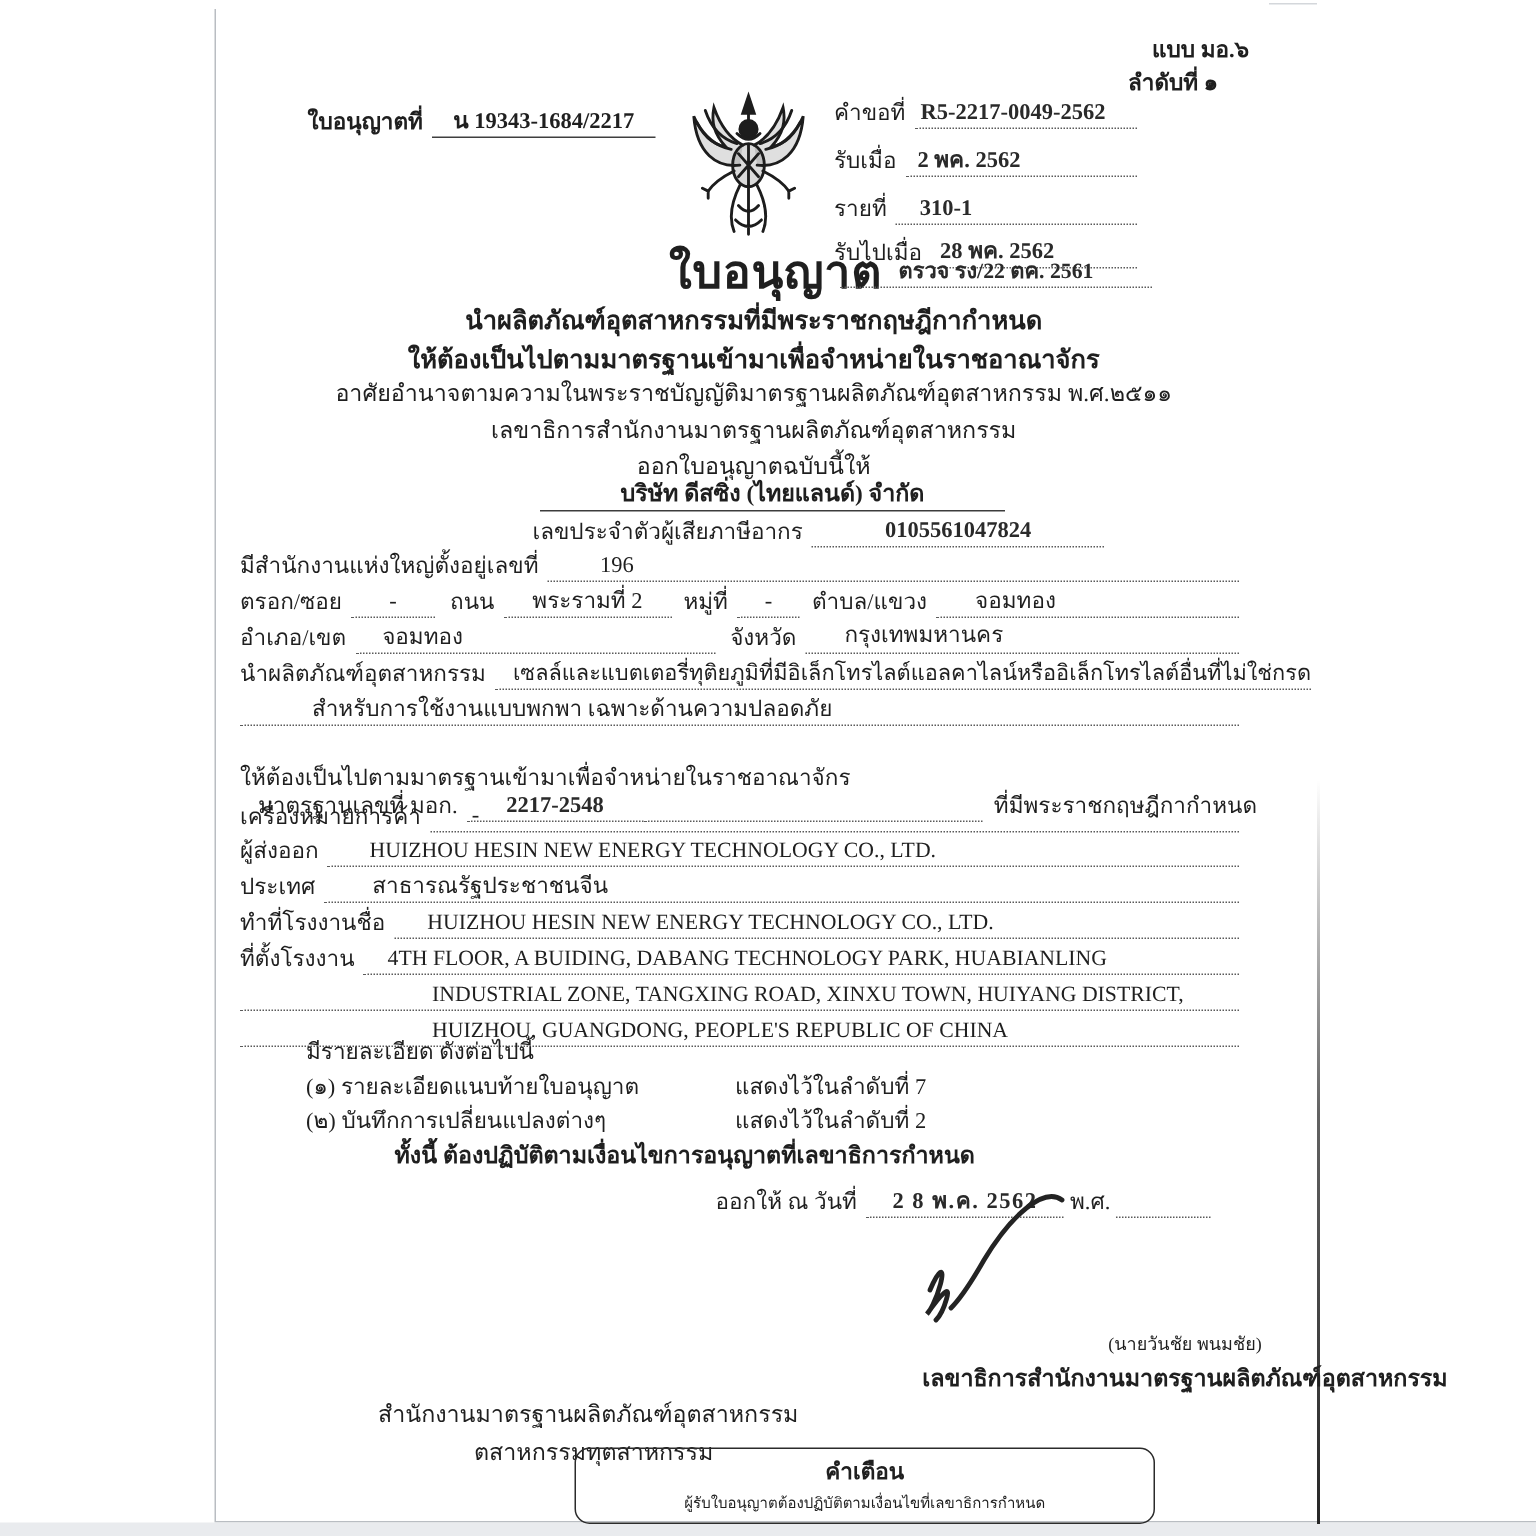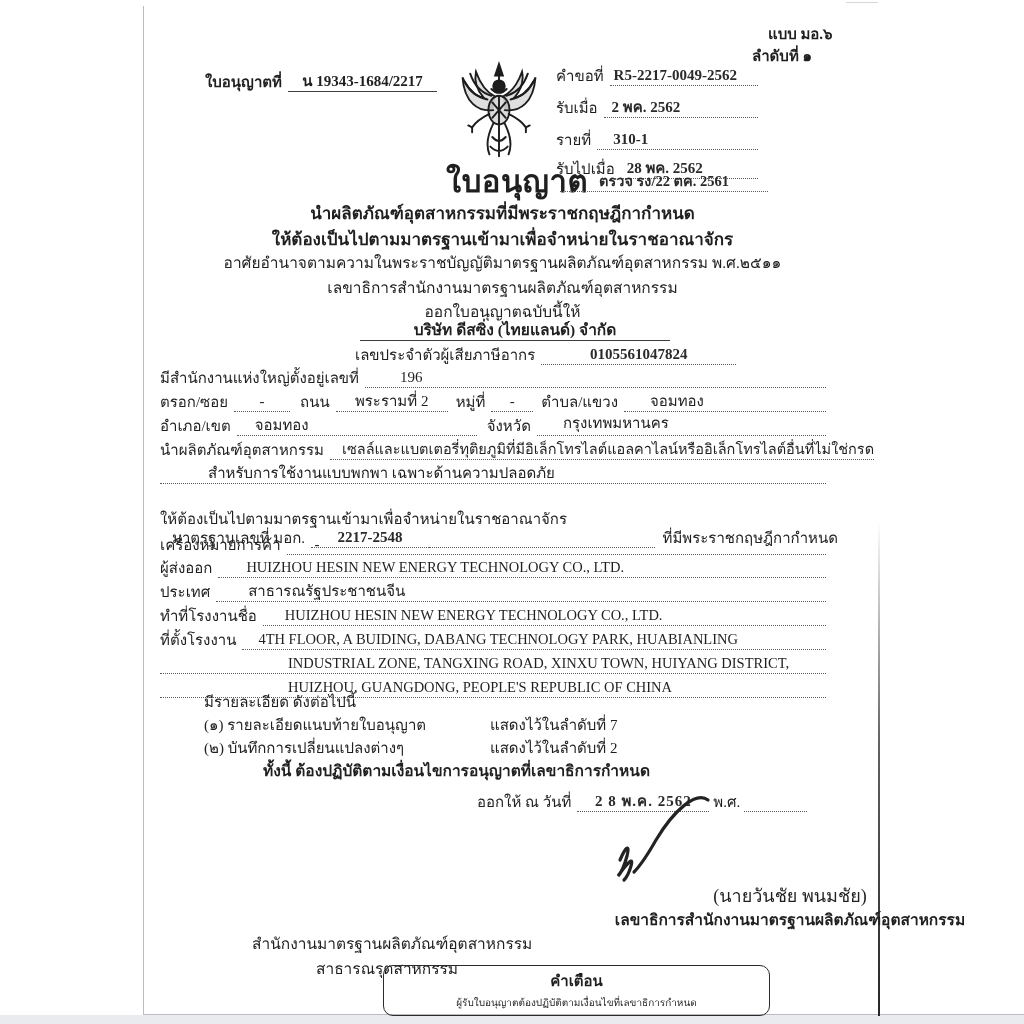--- a/index.html
+++ b/index.html
@@ -198,21 +198,21 @@
 
 <div class="abs" style="left:596px;top:784px;width:150px;height:104px;">
   <svg width="150" height="104" viewBox="0 0 150 104">
     <g stroke="#232323" fill="none" stroke-width="3.2" stroke-linecap="round">
       <path d="M112 16 C100 7 78 26 60 56 C52 70 44 82 38 88"></path>
       <path d="M24 76 C30 62 34 60 31 72 C28 83 24 90 22 92 C32 78 38 72 35 82 C33 89 30 94 28 96"></path>
     </g>
   </svg>
 </div>
 
-<div class="abs txt center" style="left:655px;top:886px;width:270px;font-size:18px;">(นายวันชัย  พนมชัย)</div>
+<div class="abs txt center" style="left:655px;top:886px;width:270px;font-size:12px;">(นายวันชัย  พนมชัย)</div>
 <div class="abs txt center bold" style="left:600px;top:909px;width:380px;font-size:15.5px;">เลขาธิการสำนักงานมาตรฐานผลิตภัณฑ์อุตสาหกรรม</div>
 <div class="abs txt" style="left:252px;top:933px;font-size:15.5px;">สำนักงานมาตรฐานผลิตภัณฑ์อุตสาหกรรม</div>
-<div class="abs txt" style="left:316px;top:958px;font-size:15.5px;">สาธารณรุตสาหกรรม</div>
+<div class="abs txt" style="left:316px;top:958px;font-size:15.5px;">ตสาหกรรมทุตสาหกรรม</div>
 
 <div class="abs warn-box">
   <div class="warn-title">คำเตือน</div>
   <div class="warn-text">ผู้รับใบอนุญาตต้องปฏิบัติตามเงื่อนไขที่เลขาธิการกำหนด</div>
 </div>
 
 </body></html>

